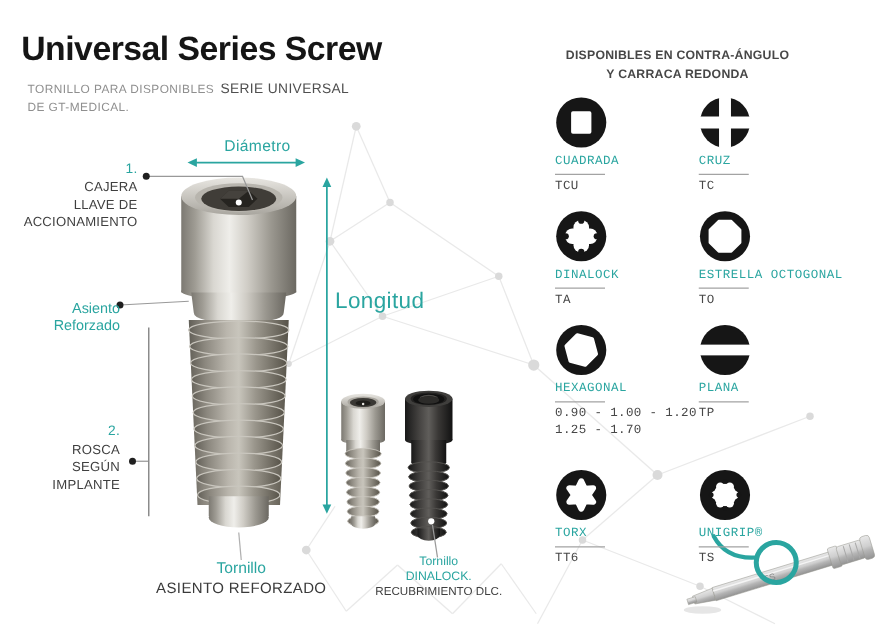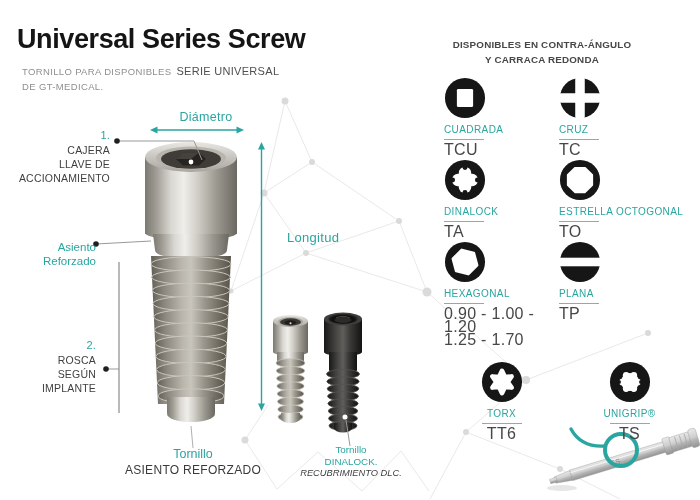--- a/index.html
+++ b/index.html
@@ -9,43 +9,43 @@
   }
   .abs{position:absolute;}
   .scene{position:absolute;left:0;top:0;z-index:0;pointer-events:none;}
   .txt{position:absolute;z-index:2;}
 
   .page-title{left:17px;top:6px;font-size:27px;font-weight:700;color:#151515;letter-spacing:-0.4px;}
   .intro{left:22px;top:64px;width:280px;font-size:9.5px;color:#8f8f8f;letter-spacing:.35px;line-height:15px;}
   .intro .hl{font-size:11px;color:#4f4f4f;margin-left:5px;letter-spacing:.3px;}
 
   .dim-w{left:160px;top:110px;width:92px;text-align:center;color:#2aa5a0;font-size:12.5px;letter-spacing:.3px;}
-  .dim-h{left:268px;top:230px;color:#2aa5a0;font-size:13px;letter-spacing:.3px;margin-left:19px;}
+  .dim-h{left:268px;top:230px;color:#2aa5a0;font-size:18px;letter-spacing:.3px;}
 
   .callout{width:110px;text-align:right;line-height:14px;}
   .co-head{left:0;top:128px;font-size:10.5px;color:#3f3f3f;letter-spacing:.2px;}
   .co-num{color:#2aa5a0;font-size:11px;margin-bottom:1px;}
   .co-seat{left:0;top:240px;width:96px;color:#2aa5a0;font-size:11.5px;}
   .co-thread{left:0;top:338px;width:96px;font-size:10.5px;color:#3f3f3f;letter-spacing:.2px;}
 
   .cap-main{left:117px;top:447px;width:152px;text-align:center;}
   .cap-main .t{color:#2aa5a0;font-size:12.5px;}
   .cap-main .d{color:#3a3a3a;font-size:12px;letter-spacing:.3px;margin-top:2px;}
   .cap-dlc{left:292px;top:444px;width:118px;text-align:center;line-height:11.5px;}
   .cap-dlc .t{color:#2aa5a0;font-size:9.8px;}
-  .cap-dlc .d{color:#3f3f3f;font-size:9.3px;margin-top:1px;font-style:italic;}
+  .cap-dlc .d{color:#3f3f3f;font-size:9.3px;margin-top:1px;}
 
   .cat-header{left:417px;top:37px;width:250px;font-size:9.8px;font-weight:700;color:#474747;line-height:15px;letter-spacing:.2px;text-align:center;}
-  .cat-grid{left:444px;top:77px;width:256px;display:grid;grid-template-columns:115px 141px;row-gap:3px;z-index:2;}
+  .cat-grid{left:444px;top:77px;width:256px;display:grid;grid-template-columns:115px 141px;row-gap:12px;z-index:2;font-family:Liberation Mono, monospace;}
   .card{display:flex;flex-direction:column;align-items:flex-start;}
-  .card.mt{margin-top:12px;align-items:center;}
+  .card.mt{margin-top:12px;}
   .drive-icon{width:42px;height:42px;display:block;}
   .drive-name{margin-top:5px;color:#2aa5a0;font-size:10px;letter-spacing:.4px;}
   .rule{width:40px;border-top:1px solid #a3a3a3;margin:4px 0 3px 0;height:0;}
-  .drive-code{color:#474747;font-size:16px;letter-spacing:.3px;line-height:13px;}
+  .drive-code{color:#474747;font-size:10px;letter-spacing:.3px;line-height:13px;}
 </style>
 </head>
 <body>
 
 <div class="canvas">
 
   <svg class="scene" width="700" height="500" viewBox="0 0 700 500">
     <defs>
       <linearGradient id="mH" x1="0" y1="0" x2="1" y2="0">
         <stop offset="0" stop-color="#7c7972"></stop>

